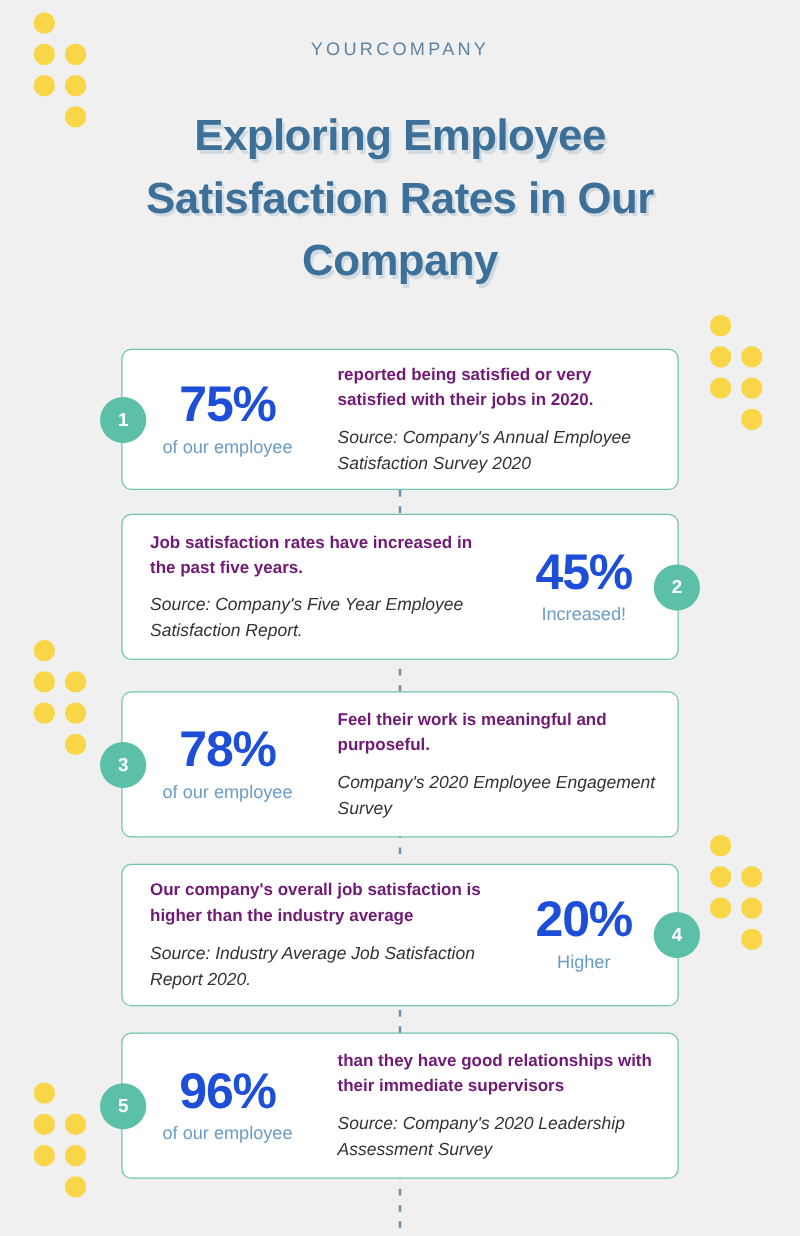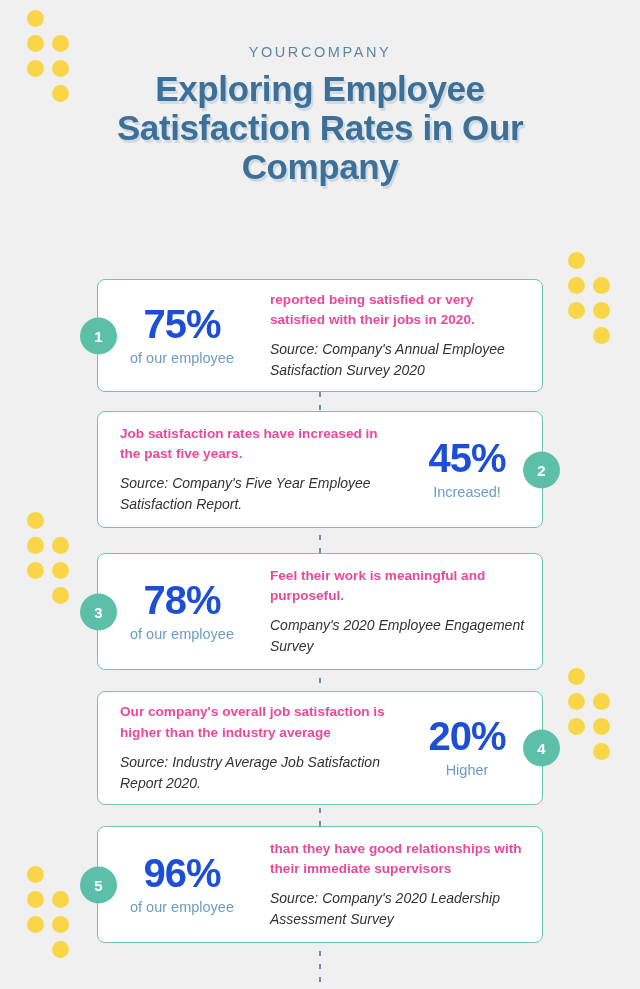--- a/index.html
+++ b/index.html
@@ -19,26 +19,26 @@
   .dot.c1 { left:0; }
   .dot.c2 { left:25px; }
   .dot.r1 { top:0; }
   .dot.r2 { top:25px; }
   .dot.r3 { top:50px; }
   .dot.r4 { top:75px; }
 
   
   .header { position:absolute; left:0; top:0; width:640px; text-align:center; }
   .brand {
-    margin-top:44px;
+    margin-top:32px;
     font-size:14.5px; letter-spacing:2.6px; color:#5f84a3; font-weight:400;
   }
   .title {
-    margin-top:9px;
-    font-size:35px; line-height:39px; font-weight:bold; color:#3c7098;
+    margin-top:36px;
+    font-size:35px; line-height:50px; font-weight:bold; color:#3c7098;
     letter-spacing:-0.4px;
     text-shadow:2px 3px 0 rgba(60,112,152,0.17);
     padding:0 72px;
   }
 
   
   .rail {
     position:absolute; left:319px; top:392px; width:2px; height:597px;
     background-image:linear-gradient(#6e8fa8 5px, rgba(0,0,0,0) 5px);
     background-size:2px 13px;
@@ -73,21 +73,21 @@
     font-size:40px; font-weight:bold; color:#1d4ed8; line-height:1.02;
     letter-spacing:-1px;
   }
   .stat-sub {
     margin-top:5px; font-size:14.5px; color:#6b9cc4; line-height:1.2;
   }
 
   .textcol { flex:1 1 auto; padding:0 14px 0 4px; }
   .card.rev .textcol { padding:0 4px 0 20px; }
   .lead {
-    font-size:13.6px; font-weight:bold; color:#ec4899; line-height:1.48;
+    font-size:13.6px; font-weight:bold; color:#701a75; line-height:1.48;
   }
   .src {
     margin-top:9px;
     font-size:14px; font-style:italic; color:#333333; line-height:1.5;
     white-space:pre-line;
   }
 
   
   #card1 { top:279px; height:113px; }
   #card2 { top:411px; height:117px; }

